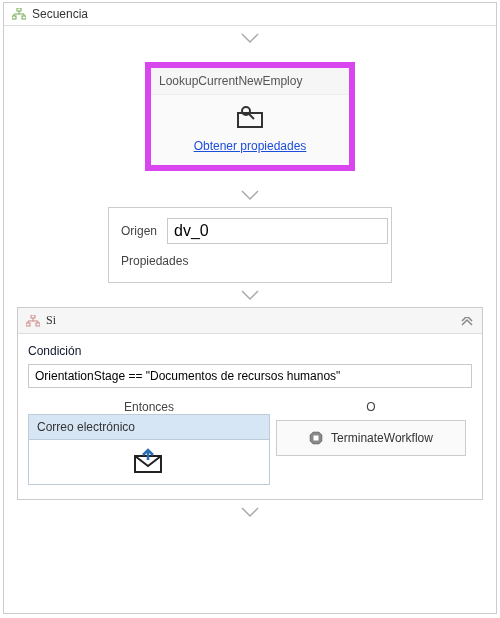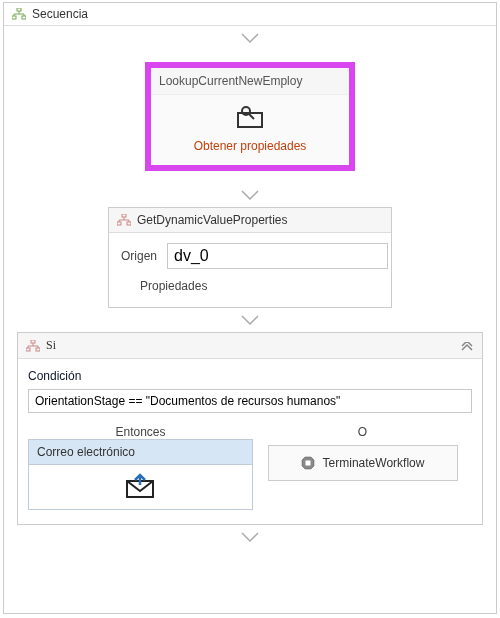--- a/index.html
+++ b/index.html
@@ -65,21 +65,22 @@
   .lookup-body {
     padding: 10px 6px 12px 6px;
     text-align: center;
   }
   .lookup-icon {
     margin: 0 auto 8px auto;
     width: 36px;
     height: 26px;
   }
   .lookup-link {
-    color: #c2410c;
+    text-decoration: underline;
+    color: #1d4ed8;
     cursor: pointer;
   }
 
   .gdv-block {
     width: 284px;
     margin: 0 auto;
     border: 1px solid #ccc;
   }
   .gdv-header {
     display: flex;
@@ -156,21 +157,21 @@
   .branch-col {
     flex: 1;
     text-align: center;
   }
   .branch-header {
     color: #444;
     padding: 4px 0 0 0;
   }
   .then-card {
     border: 1px solid #bfcbd6;
-    width: 225px;
+    width: 242px;
     margin: 0 auto;
     background: #fff;
   }
   .then-card-title {
     background: #d7e6f4;
     padding: 5px 8px;
     text-align: left;
     border-bottom: 1px solid #bfcbd6;
     color: #333;
   }
@@ -243,40 +244,26 @@
 
   <div class="connector">
     <span class="chevron-down">
       <svg viewBox="0 0 20 12">
           <polyline points="2,2 10,10 18,2"></polyline>
         </svg>
     </span>
   </div>
 
   <div class="gdv-block">
-    <div class="gdv-header">
-      <span class="flow-icon">
-        <svg viewBox="0 0 14 12">
-          <rect x="5" y="0" width="4" height="3" fill="none" stroke="#c88" stroke-width="1"></rect>
-          <rect x="0" y="8" width="4" height="3" fill="none" stroke="#c88" stroke-width="1"></rect>
-          <rect x="10" y="8" width="4" height="3" fill="none" stroke="#c88" stroke-width="1"></rect>
-          <line x1="7" y1="3" x2="7" y2="6" stroke="#c88" stroke-width="1"></line>
-          <line x1="2" y1="8" x2="2" y2="6" stroke="#c88" stroke-width="1"></line>
-          <line x1="12" y1="8" x2="12" y2="6" stroke="#c88" stroke-width="1"></line>
-          <line x1="2" y1="6" x2="12" y2="6" stroke="#c88" stroke-width="1"></line>
-        </svg>
-      </span>
-      <span>GetDynamicValueProperties</span>
-    </div>
     <div class="gdv-body">
       <div class="gdv-row">
         <div class="gdv-label">Origen</div>
         <input class="gdv-input" type="text" value="dv_0" style="">
       </div>
-      <div class="gdv-row" style="margin-bottom:0;margin-left:19px;">
+      <div class="gdv-row" style="margin-bottom:0;">
         <div class="gdv-label">Propiedades</div>
       </div>
     </div>
   </div>
 
   <div class="connector">
     <span class="chevron-down">
       <svg viewBox="0 0 20 12">
           <polyline points="2,2 10,10 18,2"></polyline>
         </svg>

